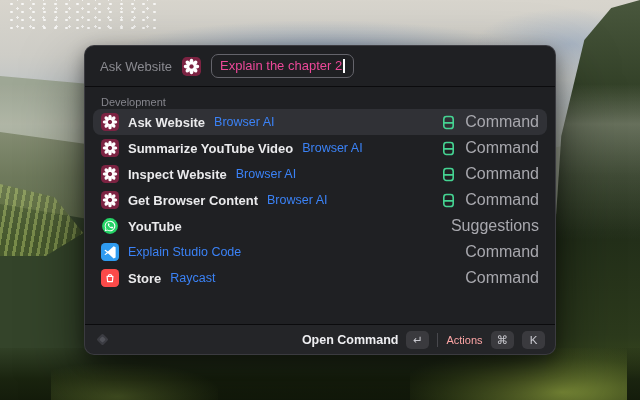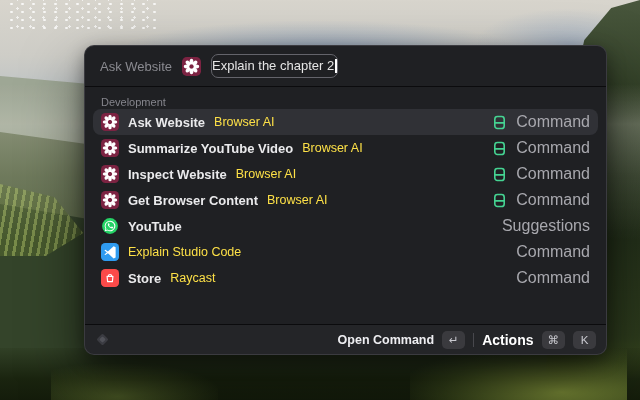--- a/index.html
+++ b/index.html
@@ -35,54 +35,54 @@
     background:linear-gradient(180deg,rgba(36,48,22,.2),#1a240f 60%,#141c0b 100%);}
   .foliage-r{position:absolute;right:2%;bottom:0;width:34%;height:13%;
     background:radial-gradient(ellipse at 70% 85%,rgba(138,156,62,.85),rgba(86,104,40,.4) 55%,transparent 78%);}
   .foliage-l{position:absolute;left:8%;bottom:0;width:26%;height:9%;
     background:radial-gradient(ellipse at 40% 90%,rgba(104,122,52,.6),transparent 75%);}
   .mist{position:absolute;inset:0;
     background:linear-gradient(180deg,transparent 21%,rgba(212,212,200,.35) 31%,
       rgba(205,205,195,.15) 44%,transparent 60%);}
 
   
-  .window{position:absolute;left:84px;top:45px;width:523px;height:310px;
+  .window{position:absolute;left:84px;top:45px;width:472px;height:310px;
     background:#1f2023;border:1px solid rgba(82,82,90,.55);border-radius:10px;
     box-shadow:0 28px 60px rgba(0,0,0,.55),0 6px 18px rgba(0,0,0,.4);
     display:flex;flex-direction:column;overflow:hidden;box-sizing:border-box;}
 
   .header{flex:0 0 auto;height:40px;display:flex;align-items:center;
     padding:0 15px;gap:10px;border-bottom:1px solid #0b0b0d;}
   .context-label{color:#8a8a90;font-size:13px;white-space:nowrap;}
   .hicon{width:19px;height:19px;flex:0 0 auto;}
   .fake-input{display:flex;align-items:center;border:1.5px solid #64646b;
-    border-radius:7px;padding:2px 0 3px;color:#e5e5e5;font-size:13px;line-height:17px;}
+    border-radius:7px;padding:2px 8px 3px;color:#ec4899;font-size:13px;line-height:17px;}
   .caret{display:inline-block;width:1.5px;height:14px;background:#fff;margin-left:1px;}
 
   .list{flex:1 1 auto;overflow:hidden;padding:0 8px;}
   .section-title{color:#85858c;font-size:11px;padding:9px 8px 1px;}
   .row{height:26px;display:flex;align-items:center;gap:9px;padding:0 8px;
     border-radius:8px;font-size:13px;}
   .row.selected{background:#303136;}
   .ic{width:18px;height:18px;flex:0 0 auto;display:flex;}
   .ic svg{width:100%;height:100%;}
   .title{color:#eaeaec;font-weight:600;white-space:nowrap;}
-  .subtitle{color:#fde047;font-size:12.5px;white-space:nowrap;}
+  .subtitle{color:#3b82f6;font-size:12.5px;white-space:nowrap;}
   .spacer{flex:1 1 auto;}
   .acc{width:15px;height:15px;color:#45d392;display:flex;flex:0 0 auto;}
   .acc svg{width:100%;height:100%;}
   .type{color:#a8a8ae;font-size:16px;white-space:nowrap;}
 
   .footer{flex:0 0 auto;height:29px;border-top:1px solid #0b0b0d;
     display:flex;align-items:center;padding:0 10px;gap:8px;
     background:rgba(255,255,255,.025);}
   .f-icon{width:15px;height:15px;opacity:.95;}
   .f-group{display:flex;align-items:center;gap:8px;}
   .primary-label{color:#eeeef1;font-size:12.5px;font-weight:600;}
-  .secondary-label{color:#ffffff;font-size:14px;font-weight:bold;}
+  .secondary-label{color:#fca5a5;font-size:11px;}
   .key{background:#3a3a3e;color:#c9c9cf;border-radius:5px;font-size:11.5px;
     padding:2px 6px;min-width:11px;text-align:center;line-height:14px;}
   .vdivider{width:1px;height:14px;background:#48484d;}
 </style>
 </head>
 <body>
 
 <svg width="0" height="0" style="position:absolute" aria-hidden="true">
   <defs>
     <symbol id="i-flower" viewBox="0 0 20 20">

